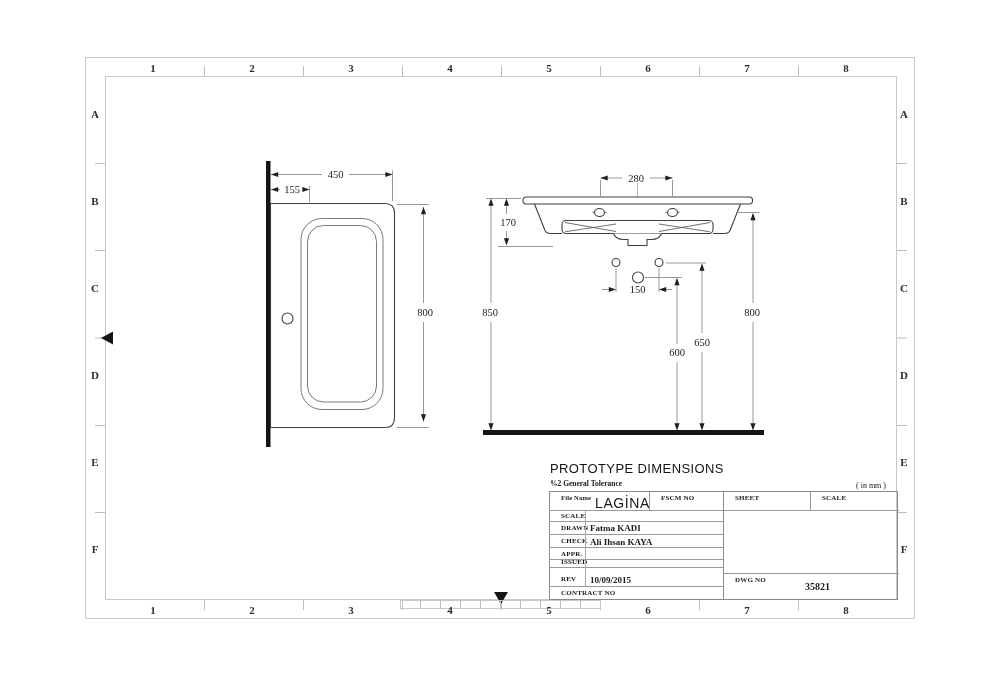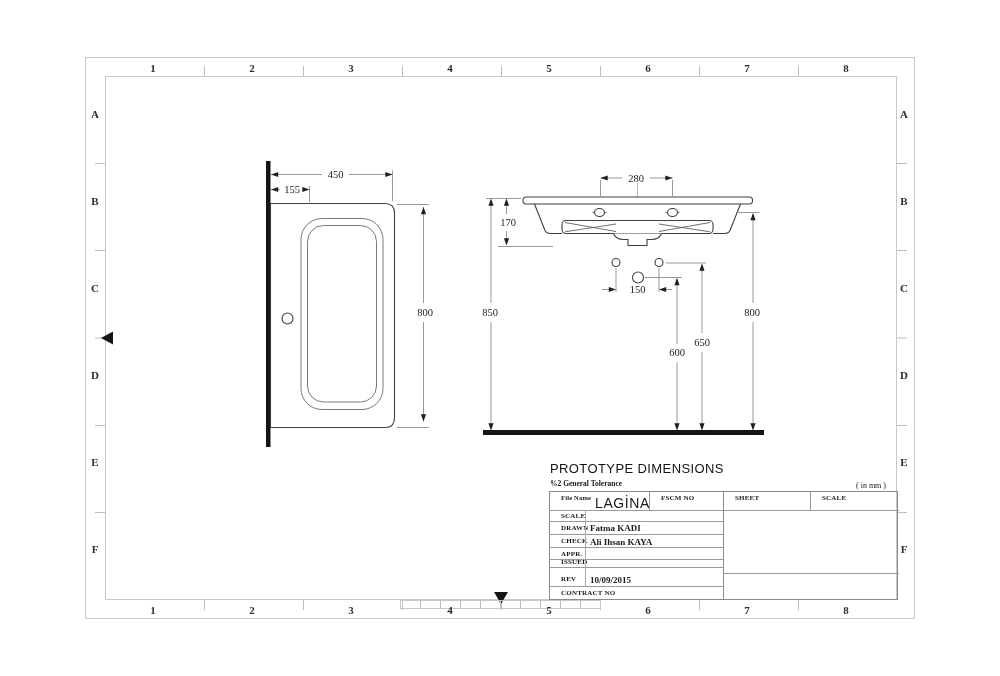--- a/index.html
+++ b/index.html
@@ -245,16 +245,20 @@
   </div>
 
   <div class="rs">
     <div class="r1">
       <span class="lab">SHEET</span>
       <span class="scalecell">
             <span class="lab">SCALE</span>
           </span>
     </div>
     <div class="blank"></div>
+    <div class="dwg">
+      <span class="lab">DWG NO</span>
+      <span class="dwgno">35821</span>
+    </div>
   </div>
 </div>
 
 </div>
 
 </body></html>

